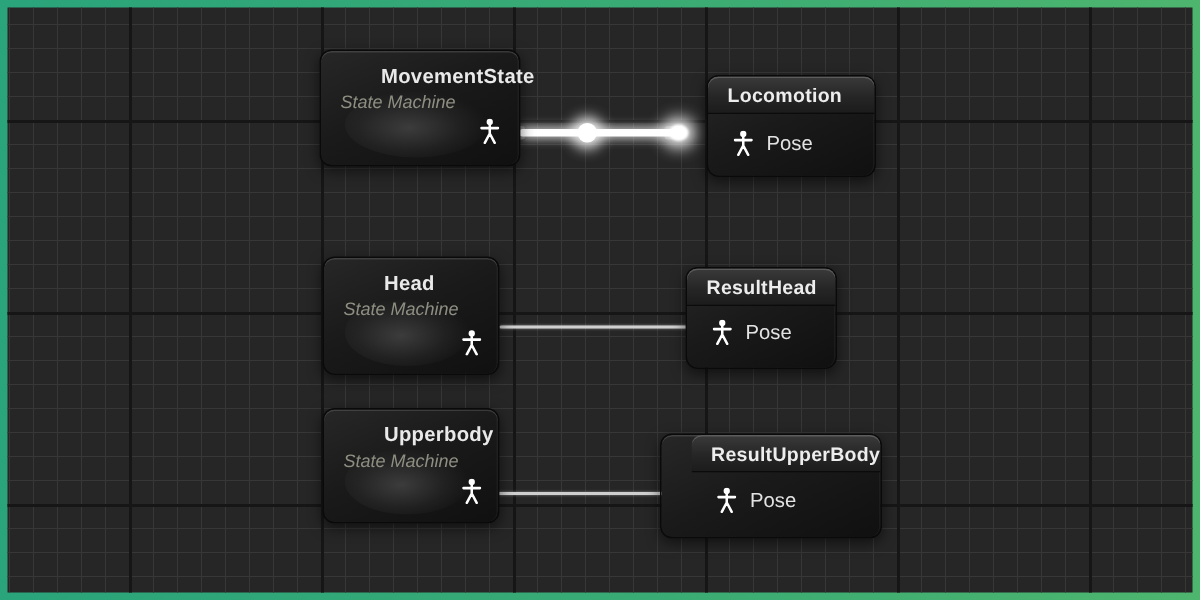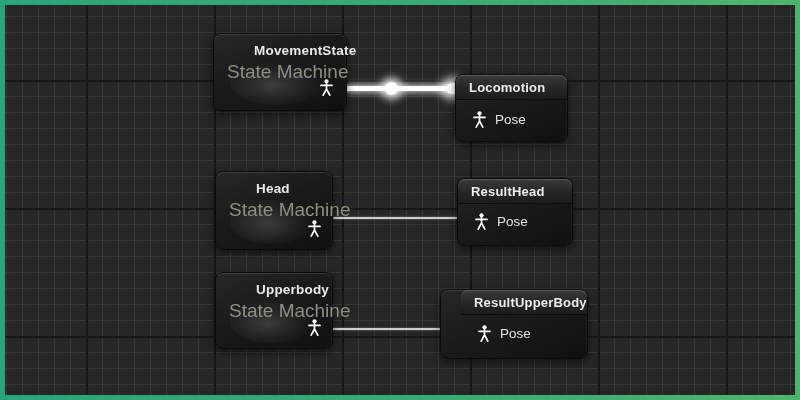--- a/index.html
+++ b/index.html
@@ -40,21 +40,21 @@
     border-radius:50%;pointer-events:none;
   }
   .sm-title{
     position:relative;margin:9px 12px 0 13px;
     font-size:13.5px;font-weight:700;color:#e9e9e9;letter-spacing:.2px;
     white-space:nowrap;
     padding-left:27px;
   }
   .sm-subtitle{
     position:relative;margin:3px 12px 0 13px;
-    font-size:19px;color:#8e8e82;white-space:nowrap;
+    font-size:12px;font-style:italic;color:#8e8e82;white-space:nowrap;
   }
   .sm-pin{position:absolute;}
   
   .result-header{
     height:24px;line-height:25px;border-radius:7px 7px 0 0;
     background:linear-gradient(#3a3a3a 0%,#262626 55%,#1c1c1c 100%);
     border-bottom:1px solid #0b0b0b;
     box-shadow:inset 0 1px 0 rgba(255,255,255,.18);
     padding-left:13px;
     font-size:13px;font-weight:700;color:#ededed;letter-spacing:.2px;
@@ -108,21 +108,21 @@
       <div class="sm-title">MovementState</div>
       <div class="sm-subtitle">State Machine</div>
       <div class="sm-pin" style="left:106px;top:45px;">
         <svg class="pose-icon" width="13" height="17" viewBox="0 0 13 17">
           <circle cx="6.5" cy="2.3" r="2.1" fill="#fff"></circle>
           <path d="M6.5 4.6 V10 M1 6.4 H12 M6.5 10 L3.2 16.2 M6.5 10 L9.8 16.2" stroke="#fff" stroke-width="1.7" fill="none" stroke-linecap="round"></path>
         </svg>
       </div>
     </div>
 
-    <div class="node result" style="left:450px;top:45px;width:113px;height:68px;margin-top:24px;">
+    <div class="node result" style="left:466px;top:45px;width:113px;height:68px;">
       <div class="result-header">Locomotion</div>
       <div class="result-body" style="margin-top:11px;">
         <svg class="pose-icon" width="13" height="17" viewBox="0 0 13 17">
           <circle cx="6.5" cy="2.3" r="2.1" fill="#fff"></circle>
           <path d="M6.5 4.6 V10 M1 6.4 H12 M6.5 10 L3.2 16.2 M6.5 10 L9.8 16.2" stroke="#fff" stroke-width="1.7" fill="none" stroke-linecap="round"></path>
         </svg>
         <span class="pose-label">Pose</span>
       </div>
     </div>
 
@@ -130,21 +130,21 @@
       <div class="sm-title">Head</div>
       <div class="sm-subtitle">State Machine</div>
       <div class="sm-pin" style="left:92px;top:48px;">
         <svg class="pose-icon" width="13" height="17" viewBox="0 0 13 17">
           <circle cx="6.5" cy="2.3" r="2.1" fill="#fff"></circle>
           <path d="M6.5 4.6 V10 M1 6.4 H12 M6.5 10 L3.2 16.2 M6.5 10 L9.8 16.2" stroke="#fff" stroke-width="1.7" fill="none" stroke-linecap="round"></path>
         </svg>
       </div>
     </div>
 
-    <div class="node result" style="left:452px;top:173px;width:116px;height:68px;">
+    <div class="node result" style="left:452px;top:173px;width:101px;height:68px;">
       <div class="result-header">ResultHead</div>
       <div class="result-body" style="margin-top:9px;">
         <svg class="pose-icon" width="13" height="17" viewBox="0 0 13 17">
           <circle cx="6.5" cy="2.3" r="2.1" fill="#fff"></circle>
           <path d="M6.5 4.6 V10 M1 6.4 H12 M6.5 10 L3.2 16.2 M6.5 10 L9.8 16.2" stroke="#fff" stroke-width="1.7" fill="none" stroke-linecap="round"></path>
         </svg>
         <span class="pose-label">Pose</span>
       </div>
     </div>
 

